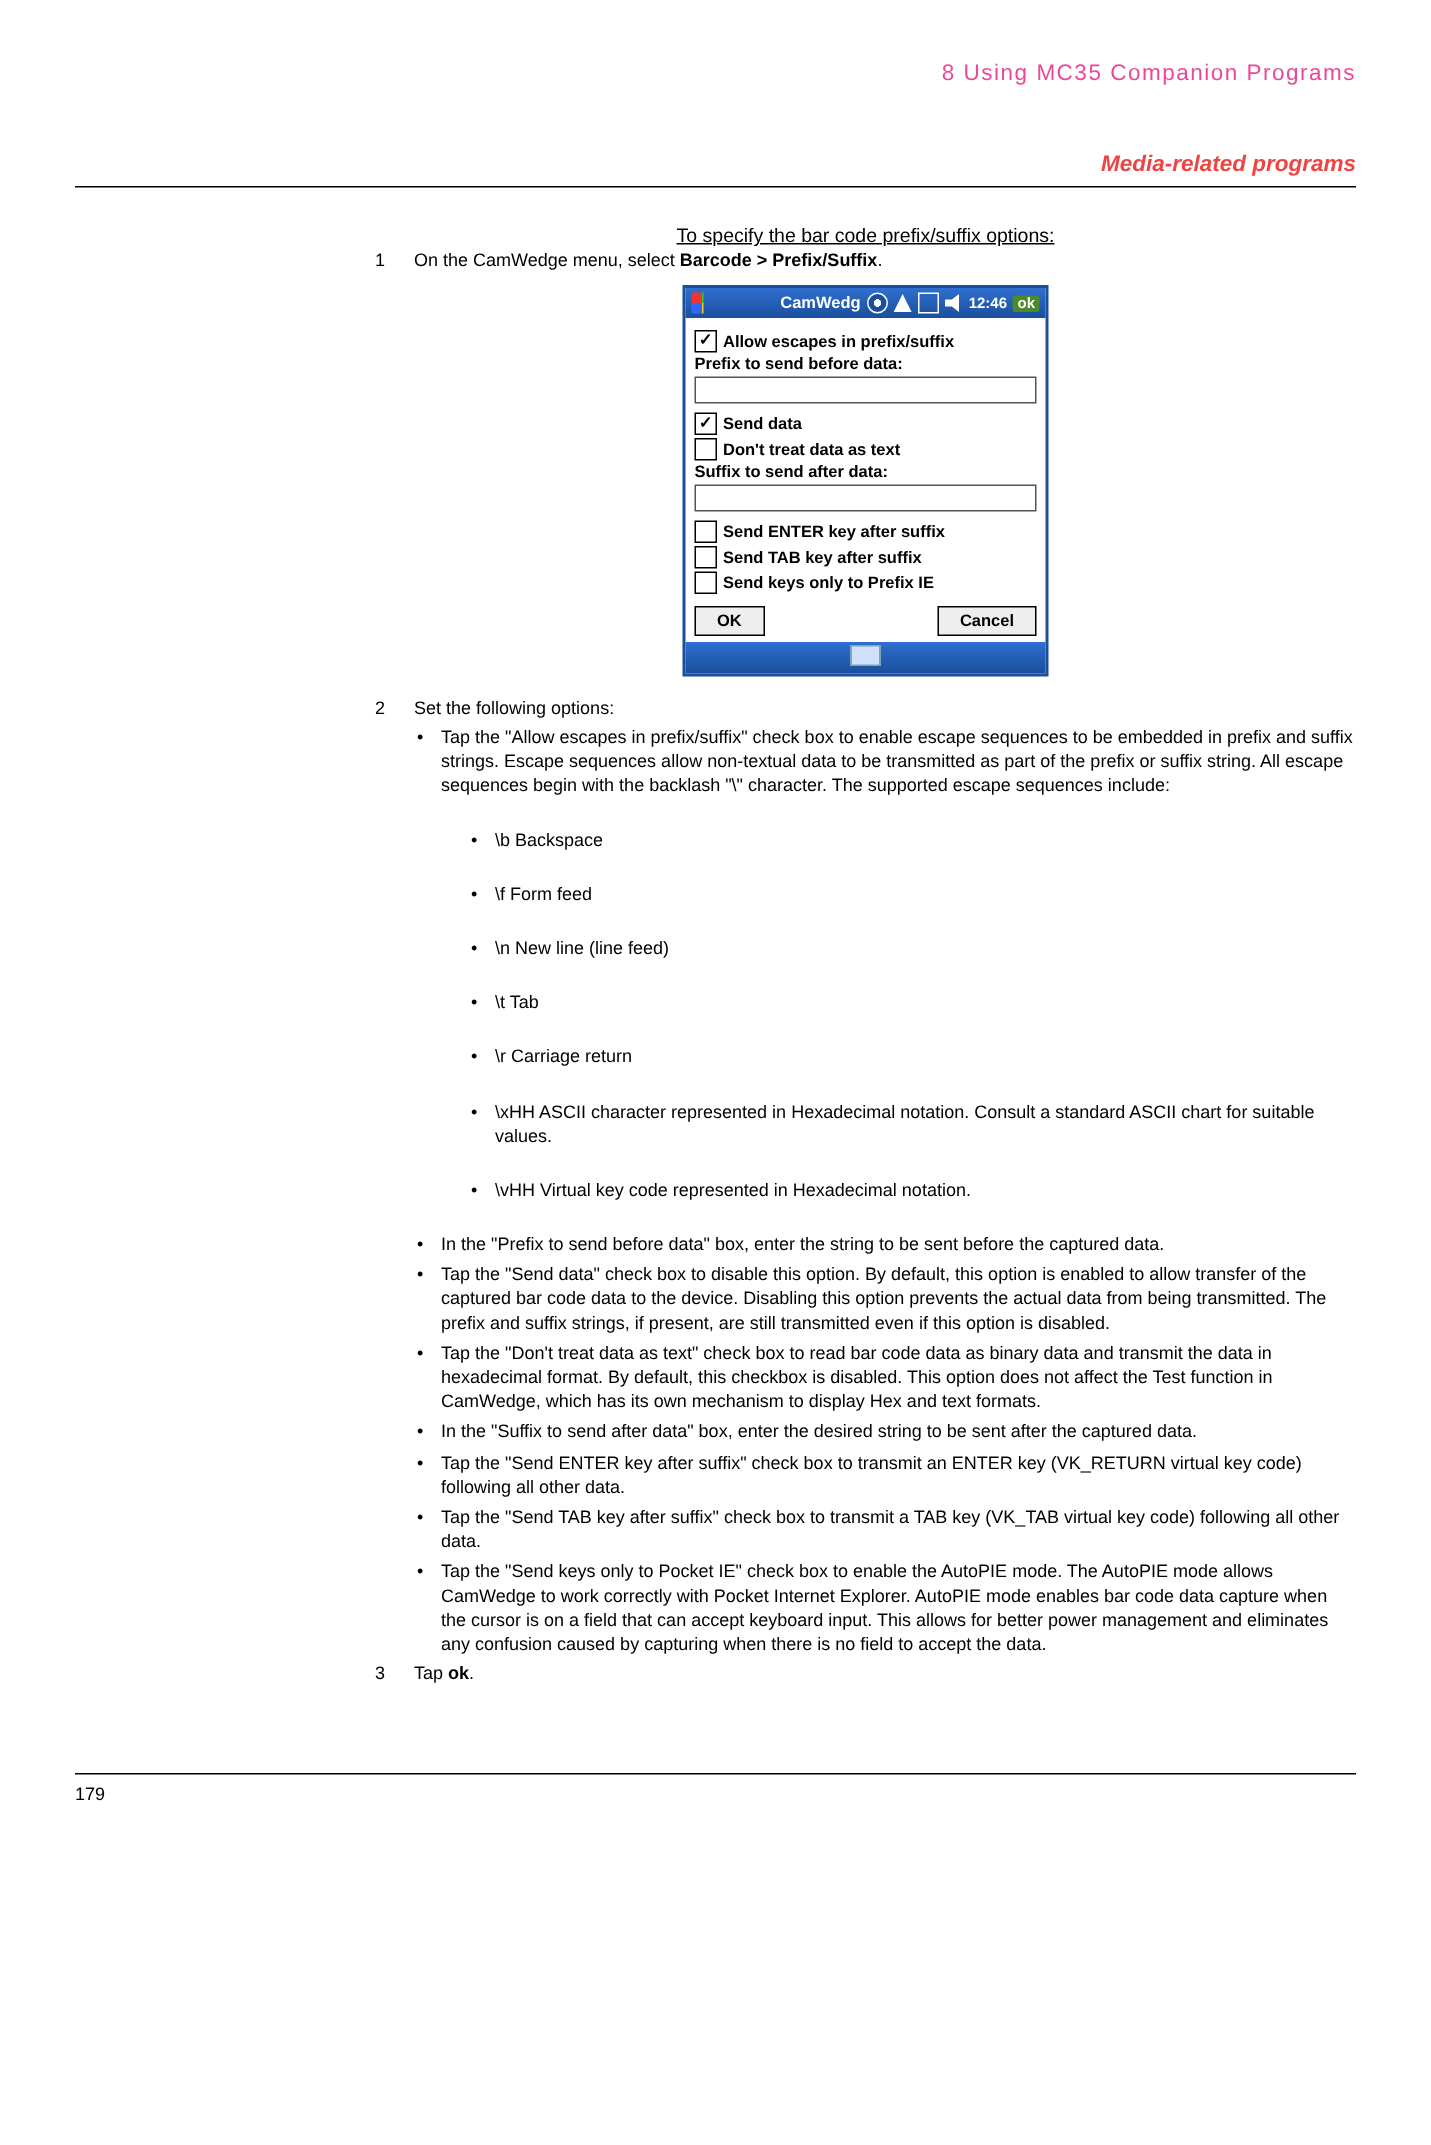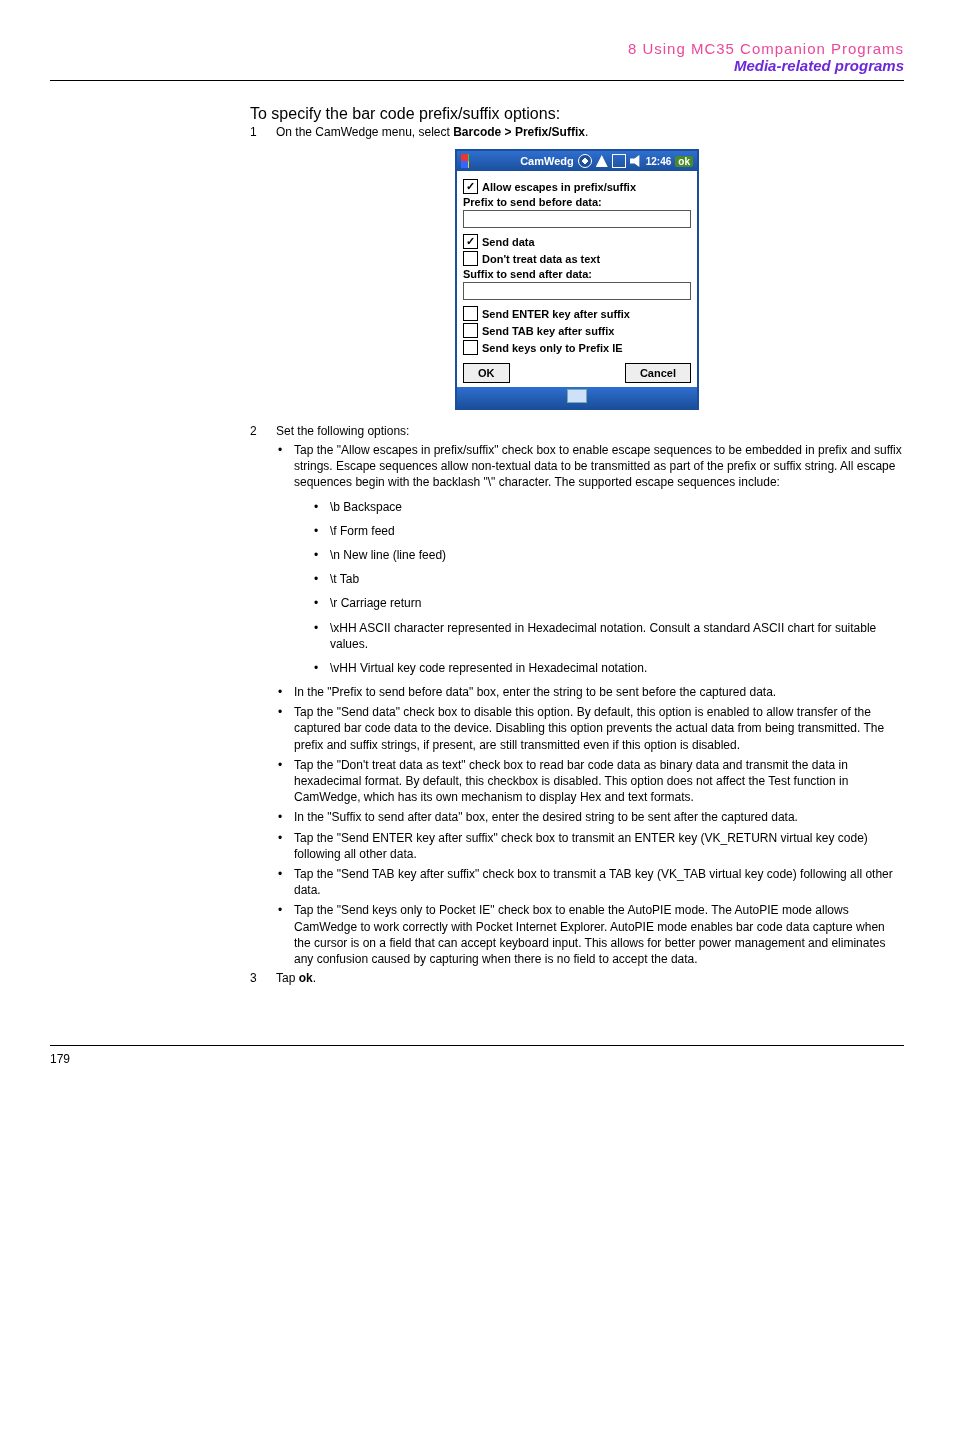--- a/index.html
+++ b/index.html
@@ -18,32 +18,35 @@
   }
   .header-chapter {
     font-size: 15px;
     letter-spacing: 1px;
     color: #ec4899;
   }
   .header-section {
     font-size: 15px;
     font-style: italic;
     font-weight: bold;
-    color: #6d28d9;
+    color: #ef4444;
+    margin-top: 44px;
   }
   .hr {
     border: none;
     border-top: 1px solid #000;
     margin: 6px 0 24px 0;
   }
   .content {
     margin-left: 200px;
   }
   .underline-title {
-    font-size: 16px;
+    text-decoration: underline;
+    font-size: 13px;
+    text-align: center;
   }
   .numstep {
     display: flex;
     margin-top: 2px;
   }
   .numstep .num {
     width: 26px;
     flex-shrink: 0;
   }
   .screenshot-wrap {
@@ -157,21 +160,21 @@
     top: 0;
   }
   .bullets .sub {
     margin: 4px 0 4px 18px;
     padding: 0;
     list-style: none;
   }
   .bullets .sub > li {
     position: relative;
     padding-left: 18px;
-    margin: 8px 0;
+    margin: 20px 0;
   }
   .bullets .sub > li::before {
     content: "•";
     position: absolute;
     left: 2px;
     top: 0;
   }
   .footer-hr {
     border: none;
     border-top: 1px solid #000;

